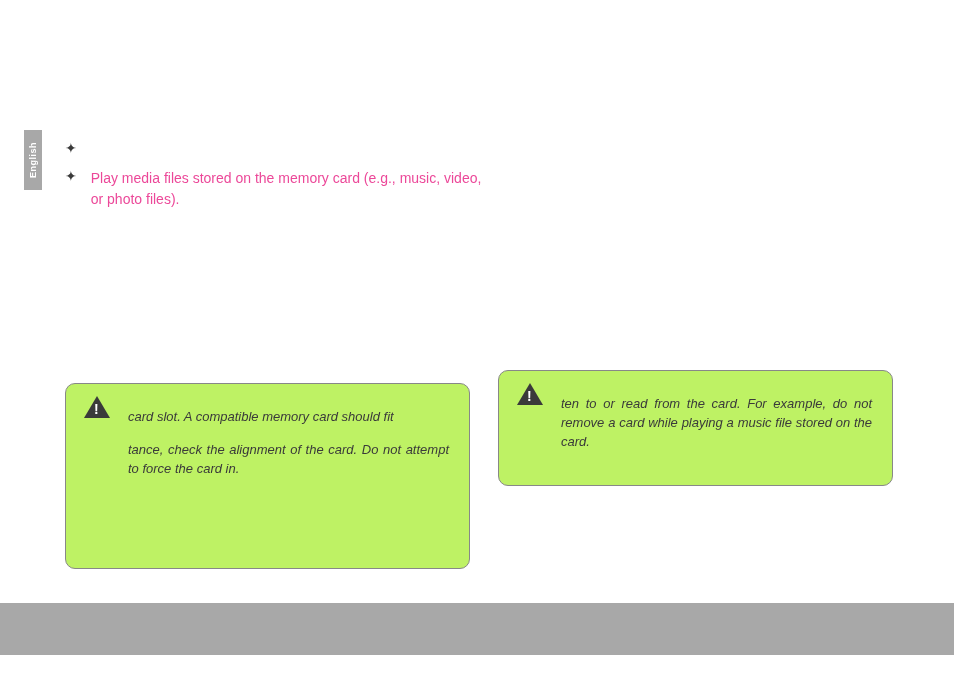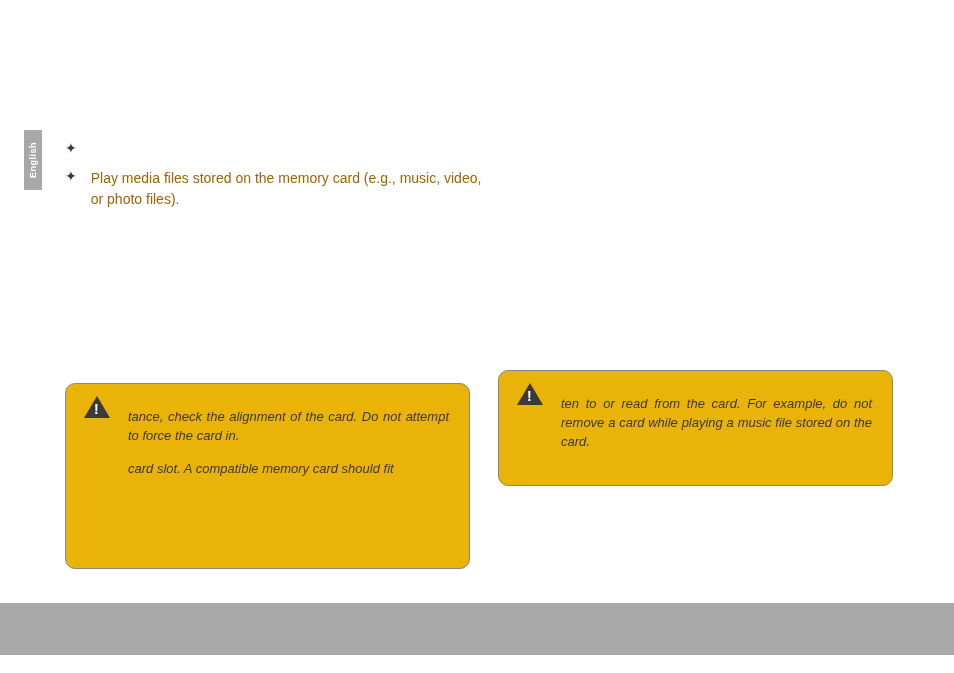--- a/index.html
+++ b/index.html
@@ -53,27 +53,27 @@
     
     .bullet {
       font-size: 14px;
       color: #3a3a3a;
       margin-right: 14px;
       flex-shrink: 0;
     }
     
     .bullet-text {
       font-size: 14px;
-      color: #a16207;
+      color: #ec4899;
       line-height: 1.5;
     }
     
     .warning-box {
       position: absolute;
-      background: #eab308;
+      background: #bef264;
       border: 1px solid #888;
       border-radius: 10px;
       padding: 18px 20px 18px 20px;
     }
     
     .warning-box-left {
       left: 65px;
       top: 383px;
       width: 405px;
       height: 186px;
@@ -152,22 +152,22 @@
   </div>
   <div class="bullet-line">
     <span class="bullet">✦</span>
     <span class="bullet-text">Play media files stored on the memory card (e.g., music, video, or photo files).</span>
   </div>
 </div>
 
 <div class="warning-box warning-box-left">
   <div class="warning-icon"></div>
   <div class="warning-content">
+    <div class="warning-text warning-para">card slot. A compatible memory card should fit</div>
     <div class="warning-text warning-para">tance, check the alignment of the card. Do not attempt to force the card in.</div>
-    <div class="warning-text warning-para">card slot. A compatible memory card should fit</div>
   </div>
 </div>
 
 <div class="warning-box warning-box-right">
   <div class="warning-icon"></div>
   <div class="warning-content">
     <div class="warning-text warning-para">ten to or read from the card. For example, do not remove a card while playing a music file stored on the card.</div>
   </div>
 </div>
 

